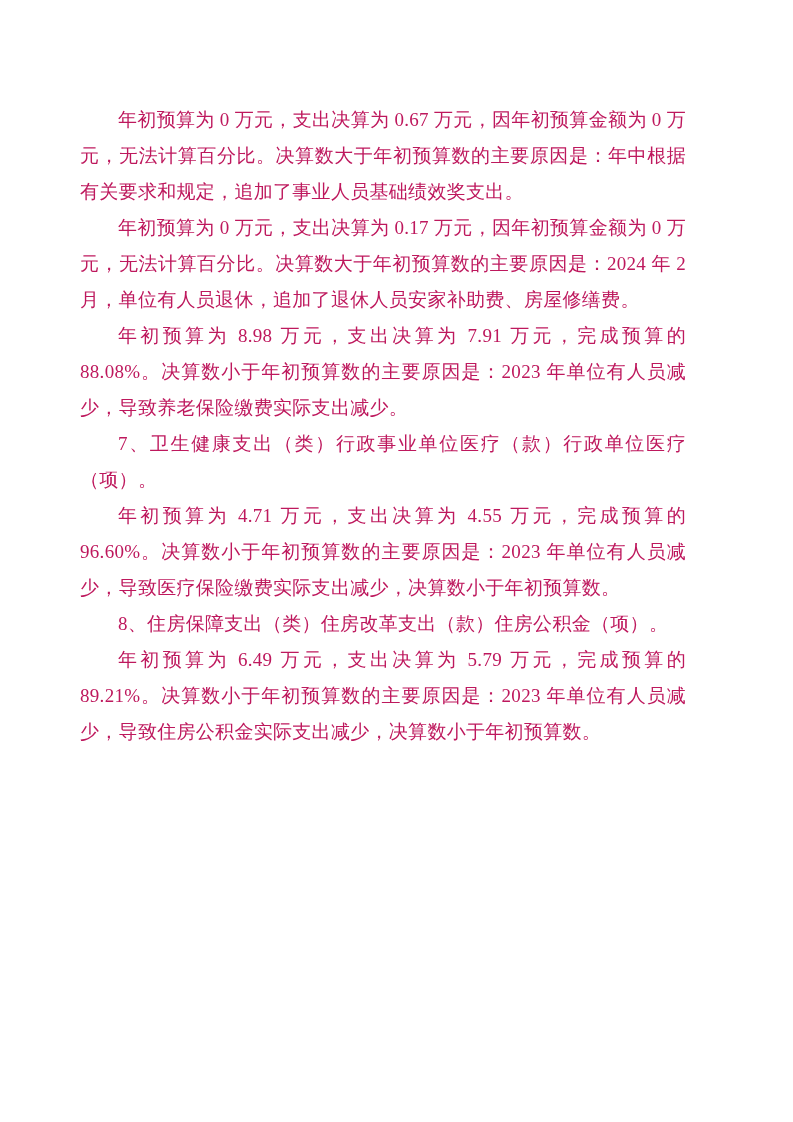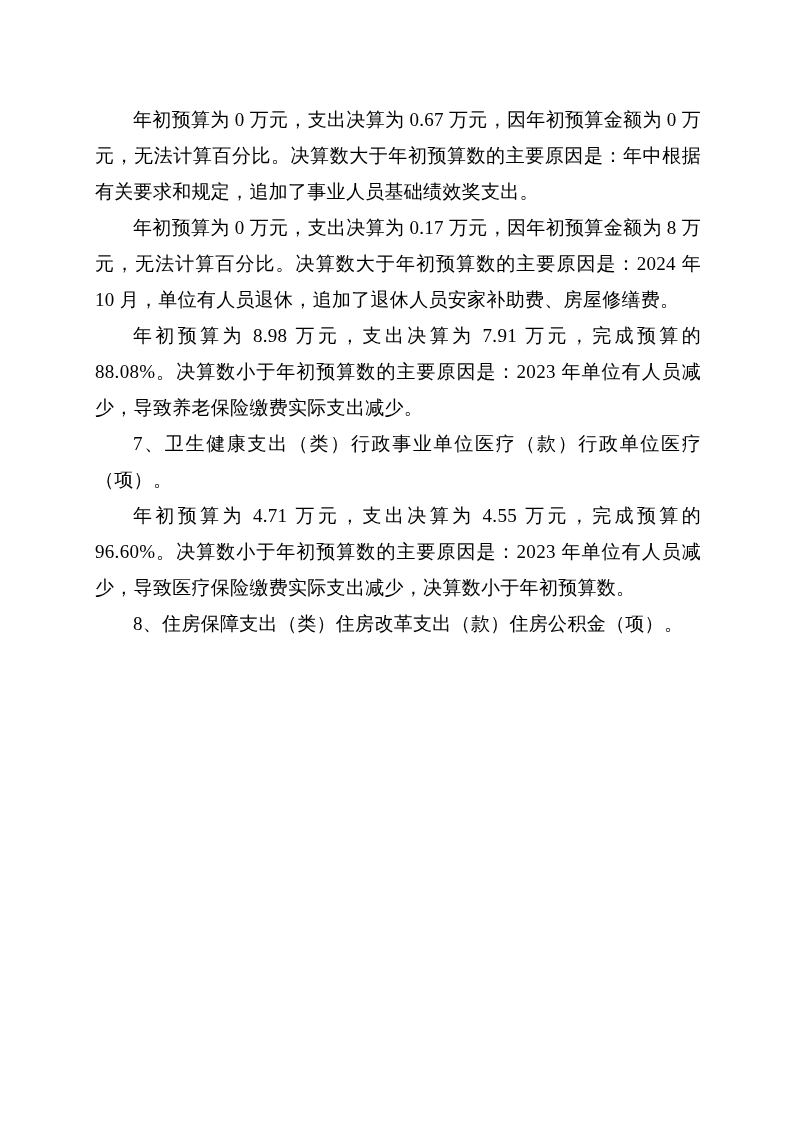--- a/index.html
+++ b/index.html
@@ -10,40 +10,41 @@
   .page {
     position: relative;
     width: 793px;
     height: 1122px;
     background: #ffffff;
     margin: 0 auto;
     overflow: hidden;
   }
   .doc-body {
     position: absolute;
-    left: 95px;
+    left: 80px;
     top: 102px;
     width: 606px;
-    color: #000000;
+    color: #be185d;
     font-size: 19px;
     line-height: 36px;
     text-align: justify;
     letter-spacing: 0.3px;
   }
   .doc-body p {
     text-indent: 2em;
     margin: 0;
   }
 </style>
 </head>
 <body>
 
 <div class="page">
   <div class="doc-body">
 
   <p>年初预算为 0 万元，支出决算为 0.67 万元，因年初预算金额为 0 万元，无法计算百分比。决算数大于年初预算数的主要原因是：年中根据有关要求和规定，追加了事业人员基础绩效奖支出。</p>
-      <p>年初预算为 0 万元，支出决算为 0.17 万元，因年初预算金额为 8 万元，无法计算百分比。决算数大于年初预算数的主要原因是：2024 年 10 月，单位有人员退休，追加了退休人员安家补助费、房屋修缮费。</p>
+      <p>年初预算为 0 万元，支出决算为 0.17 万元，因年初预算金额为 0 万元，无法计算百分比。决算数大于年初预算数的主要原因是：2024 年 2 月，单位有人员退休，追加了退休人员安家补助费、房屋修缮费。</p>
       <p>年初预算为 8.98 万元，支出决算为 7.91 万元，完成预算的 88.08%。决算数小于年初预算数的主要原因是：2023 年单位有人员减少，导致养老保险缴费实际支出减少。</p>
       <p>7、卫生健康支出（类）行政事业单位医疗（款）行政单位医疗（项）。</p>
       <p>年初预算为 4.71 万元，支出决算为 4.55 万元，完成预算的 96.60%。决算数小于年初预算数的主要原因是：2023 年单位有人员减少，导致医疗保险缴费实际支出减少，决算数小于年初预算数。</p>
       <p>8、住房保障支出（类）住房改革支出（款）住房公积金（项）。</p>
+      <p>年初预算为 6.49 万元，支出决算为 5.79 万元，完成预算的 89.21%。决算数小于年初预算数的主要原因是：2023 年单位有人员减少，导致住房公积金实际支出减少，决算数小于年初预算数。</p>
     </div>
 </div>
 
 </body></html>

